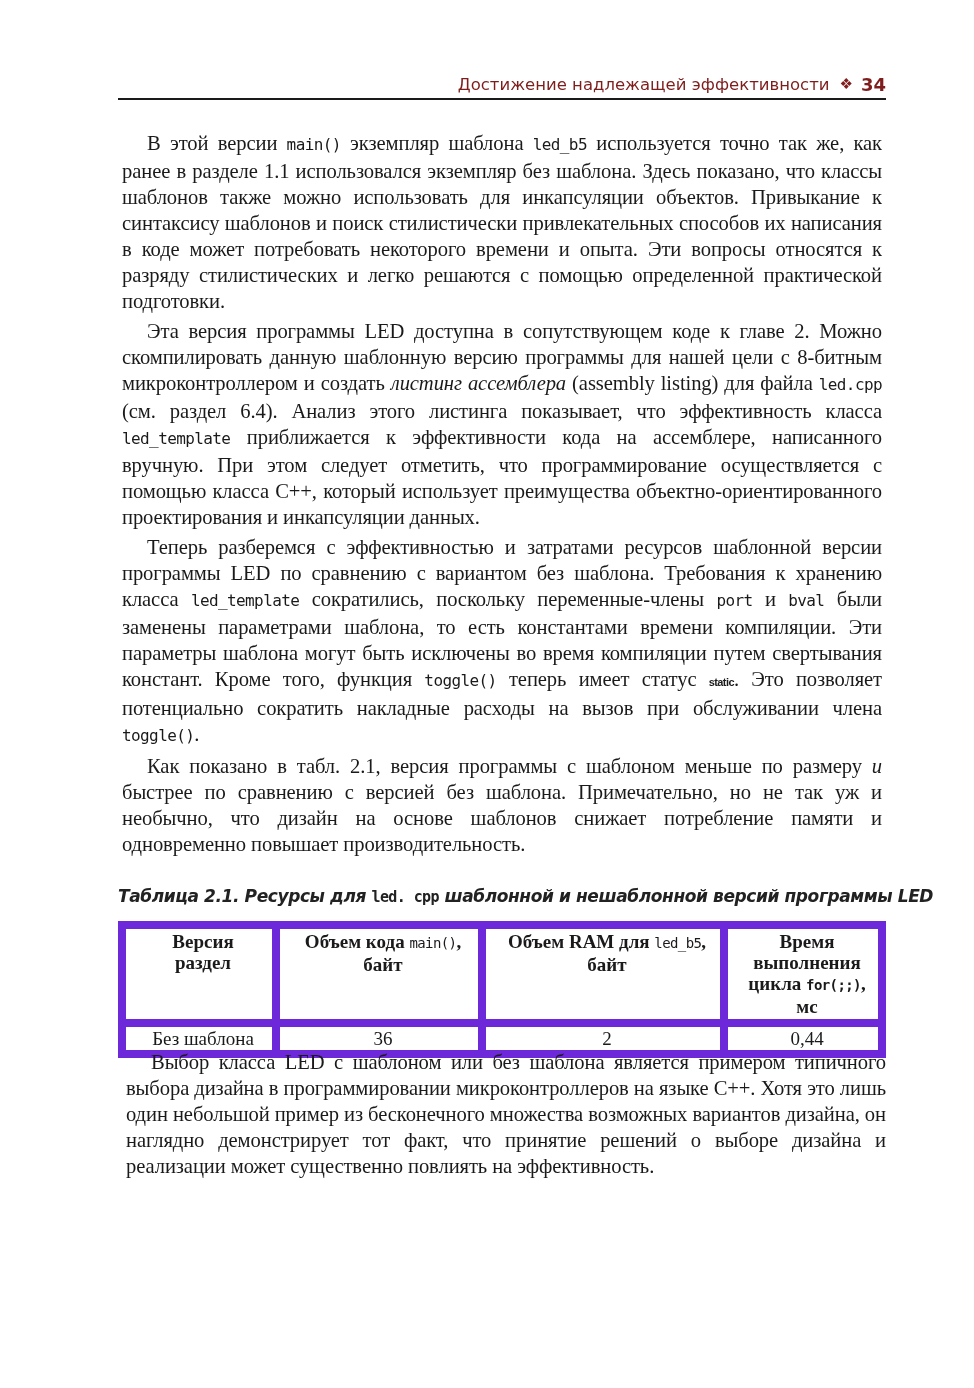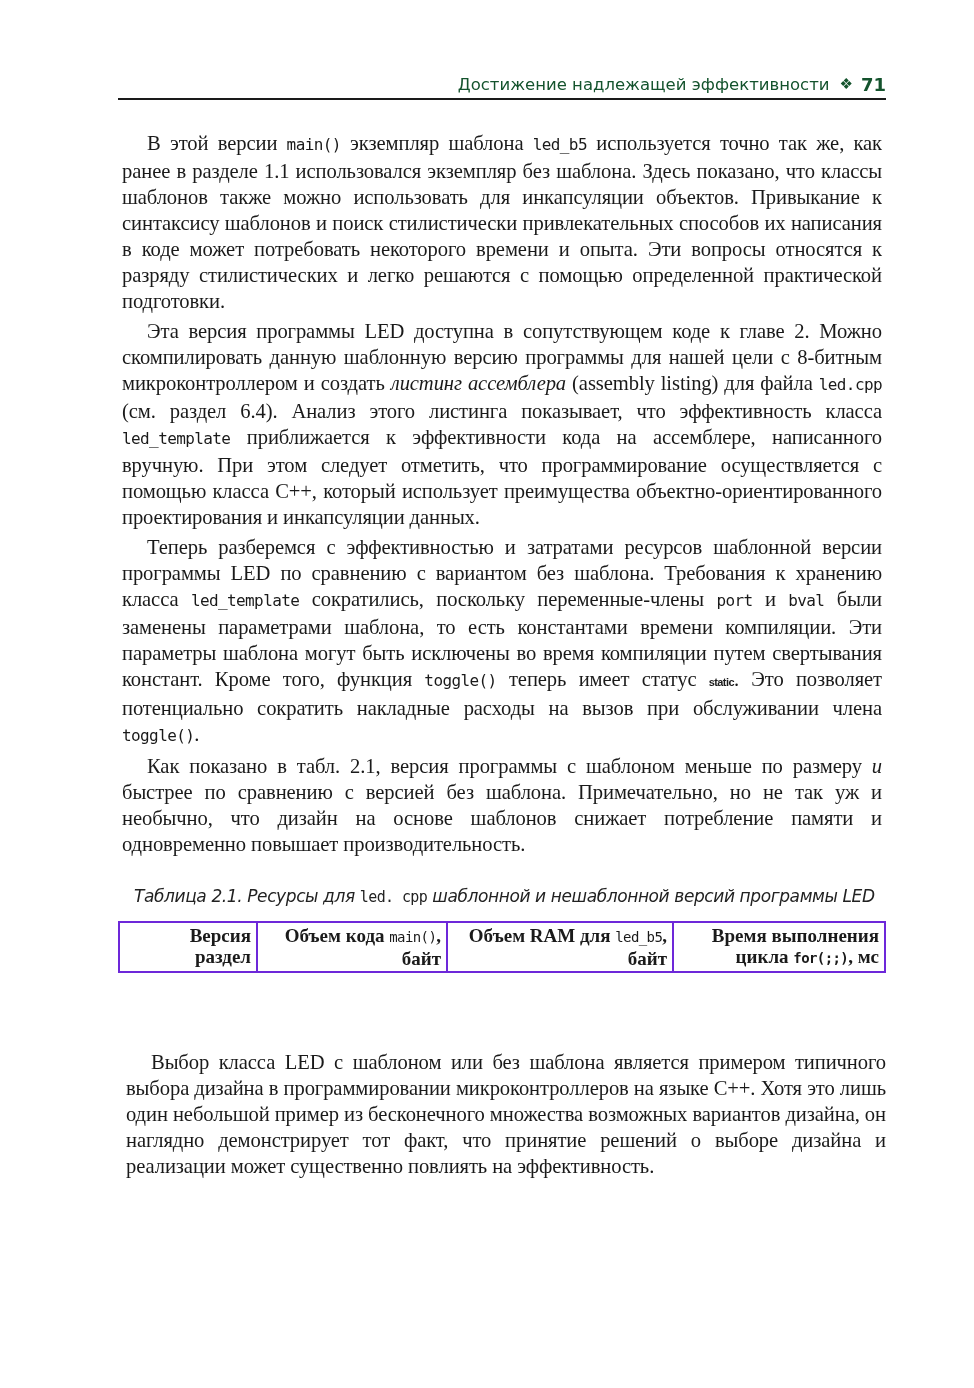--- a/index.html
+++ b/index.html
@@ -26,21 +26,21 @@
       top: 70px;
       left: 0;
       width: 768px;
       height: 28px;
       border-bottom: 2px solid #1a1a1a;
       display: flex;
       justify-content: flex-end;
       align-items: center;
       font-family: "DejaVu Sans", "Liberation Sans", sans-serif;
       font-size: 16.5px;
-      color: #14532d;
+      color: #7f1d1d;
     }
     .running-header .sep {
       margin: 0 8px 0 10px;
       font-size: 15px;
     }
     .running-header .pnum {
       font-weight: bold;
       font-size: 18px;
     }
     .body-text {
@@ -66,47 +66,47 @@
     .mono-bold {
       font-family: Liberation Sans, sans-serif;
       font-size: 11px;
       font-weight: bold;
       letter-spacing: -0.6px;
     }
     em { font-style: italic; }
     .caption {
       position: absolute;
       top: 886px;
-      left: 16px;
+      left: 0;
       width: 768px;
       font-family: "DejaVu Sans", "Liberation Sans", sans-serif;
       font-style: italic;
-      font-weight: normal;
+      font-weight: bold;
       font-size: 17px;
       letter-spacing: -0.4px;
       white-space: nowrap;
       color: #222;
     }
     .caption .mono {
       font-size: 15px;
       font-style: normal;
     }
     table.res {
       position: absolute;
       top: 921px;
       left: 0;
       width: 768px;
       border-collapse: collapse;
       font-size: 19px;
       line-height: 21px;
     }
     table.res th, table.res td {
-      border: 2px solid #6d28d9;
-      padding: 1px 5px 1px 3px;
-      text-align: right;
+      border: 8px solid #6d28d9;
+      padding: 1px 5px 1px 13px;
+      text-align: center;
       vertical-align: top;
     }
     table.res th {
       font-weight: bold;
       padding-top: 2px;
       padding-bottom: 2px;
     }
     table.res th .mono { font-size: 14px; font-weight: normal; }
     table.res th .mono.b { font-weight: bold; }
     table.res td { height: 21px; }
@@ -121,21 +121,21 @@
     }
   </style>
 </head>
 <body>
 
 <div class="page">
 
   <div class="running-header">
     <span>Достижение надлежащей эффективности</span>
     <span class="sep">❖</span>
-    <span class="pnum">71</span>
+    <span class="pnum">34</span>
   </div>
 
   <div class="body-text">
     <p class="para"><span>В этой версии </span><code>main()</code><span> экземпляр шаблона </span><code>led_b5</code><span> используется точно так же, как ранее в разделе 1.1 использовался экземпляр без шаблона. Здесь по­казано, что классы шаблонов также можно использовать для инкапсуляции объектов. Привыкание к синтаксису шаблонов и поиск стилистически при­влекательных способов их написания в коде может потребовать некоторого времени и опыта. Эти вопросы относятся к разряду стилистических и легко решаются с помощью определенной практической подготовки.</span></p>
 
     <p class="para"><span>Эта версия программы LED доступна в сопутствующем коде к главе 2. Можно скомпилировать данную шаблонную версию программы для нашей цели с 8-битным микроконтроллером и создать </span><em>листинг ассемблера</em><span> (assembly listing) для файла </span><code>led.cpp</code><span> (см. раздел 6.4). Анализ этого листинга показывает, что эффективность класса </span><code>led_template</code><span> приближается к эффективности кода на ассемблере, написанного вручную. При этом следует отметить, что про­граммирование осуществляется с помощью класса C++, который использует преимущества объектно-ориентированного проектирования и инкапсуля­ции данных.</span></p>
 
     <p class="para"><span>Теперь разберемся с эффективностью и затратами ресурсов шаблонной версии программы LED по сравнению с вариантом без шаблона. Требования к хранению класса </span><code>led_template</code><span> сократились, поскольку переменные-члены </span><code>port</code><span> и </span><code>bval</code><span> были заменены параметрами шаблона, то есть константами вре­мени компиляции. Эти параметры шаблона могут быть исключены во время компиляции путем свертывания констант. Кроме того, функция </span><code>toggle()</code><span> те­перь имеет статус </span><span class="mono-bold">static</span><span>. Это позволяет потенциально сократить накладные расходы на вызов при обслуживании члена </span><code>toggle()</code><span>.</span></p>
 
     <p class="para"><span>Как показано в табл. 2.1, версия программы с шаблоном меньше по раз­меру </span><em>и</em><span> быстрее по сравнению с версией без шаблона. Примечательно, но не так уж и необычно, что дизайн на основе шаблонов снижает потребление памяти и одновременно повышает производительность.</span></p>
@@ -146,20 +146,26 @@
   <table class="res">
     <thead>
       <tr>
         <th class="col1"><span>Версия</span><br><span>раздел</span></th>
         <th class="col2"><span>Объем кода </span><span class="mono">main()</span><span>,</span><br><span>байт</span></th>
         <th class="col3"><span>Объем RAM для </span><span class="mono">led_b5</span><span>,</span><br><span>байт</span></th>
         <th><span>Время выполнения</span><br><span>цикла </span><span class="mono b">for(;;)</span><span>, мс</span></th>
       </tr>
     </thead>
     <tbody>
+      <tr>
+        <td>Без шаблона</td>
+        <td>36</td>
+        <td>2</td>
+        <td>0,44</td>
+      </tr>
     </tbody>
   </table>
 
   <div class="body-text-2">
     <p class="para"><span>Выбор класса LED с шаблоном или без шаблона является примером типич­ного выбора дизайна в программировании микроконтроллеров на языке C++. Хотя это лишь один небольшой пример из бесконечного множества возмож­ных вариантов дизайна, он наглядно демонстрирует тот факт, что принятие решений о выборе дизайна и реализации может существенно повлиять на эффективность.</span></p>
   </div>
 
 </div>
 
 </body></html>

